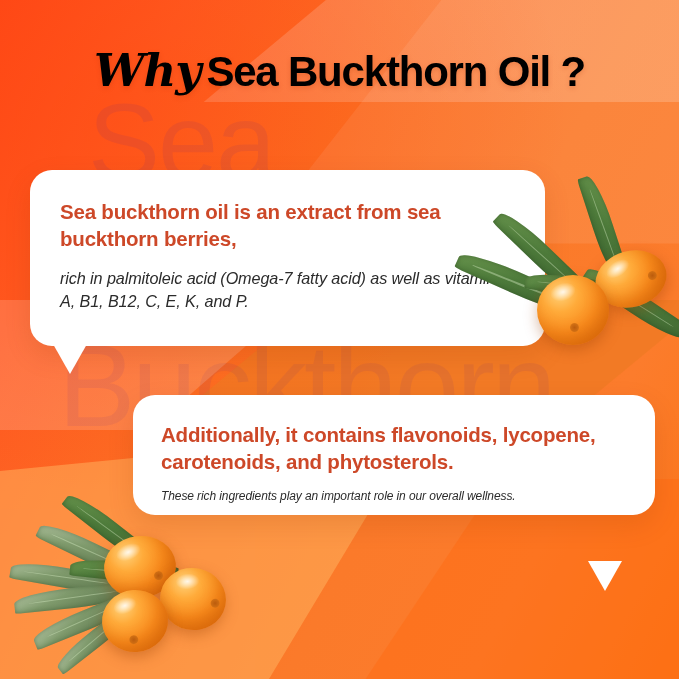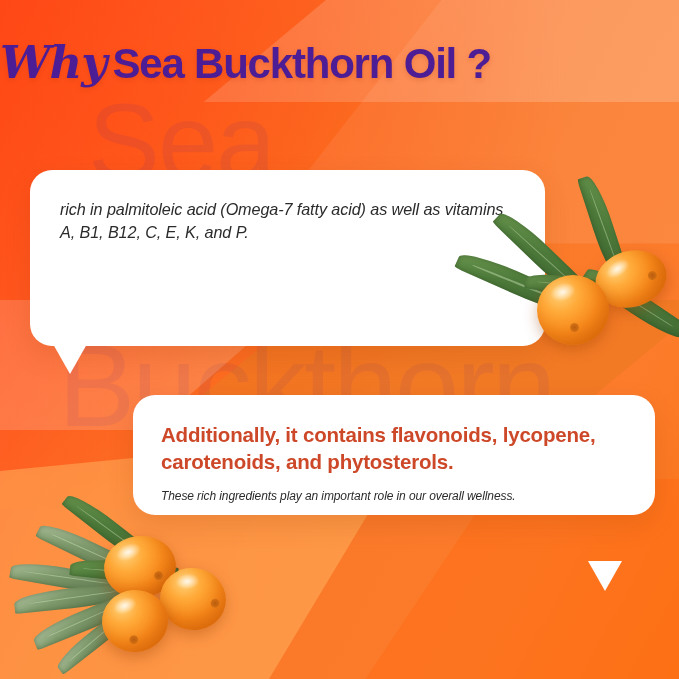--- a/index.html
+++ b/index.html
@@ -70,22 +70,22 @@
     font-weight:400;letter-spacing:-2px;
     white-space:nowrap;pointer-events:none;
     line-height:1;
   }
   .wm-sea{left:88px;top:88px;font-size:108px;}
   .wm-buck{left:58px;top:328px;font-size:116px;letter-spacing:-3px;opacity:.075;}
   .wm-oil{left:404px;top:568px;font-size:112px;opacity:.07;}
 
   
   .title{
-    position:absolute;left:0;right:0;top:40px;
-    text-align:left;color:#4c1d95;
+    position:absolute;left:0;right:0;top:48px;
+    text-align:center;color:#000000;
     text-shadow:0 2px 5px rgba(170,45,0,.22);
     line-height:1;
   }
   .title-script{
     font-family:"DejaVu Serif", serif;
     font-style:italic;font-weight:700;
     font-size:45px;letter-spacing:-1px;
     margin-right:6px;
   }
   .title-bold{
@@ -171,20 +171,21 @@
 
   <div class="wm wm-sea">Sea</div>
   <div class="wm wm-buck">Buckthorn</div>
 
   <div class="title">
     <span class="title-script">Why</span><span class="title-bold">Sea Buckthorn Oil ?</span>
   </div>
 
   <div class="bubble b1">
     <div class="bubble-inner">
+      <p class="head">Sea buckthorn oil is an extract from sea buckthorn berries,</p>
       <p class="sub">rich in palmitoleic acid (Omega-7 fatty acid) as well as vitamins A, B1, B12, C, E, K, and P.</p>
     </div>
   </div>
   <div class="tail b1-tail"></div>
 
   <div class="berry-group" style="left:455px;top:215px;width:224px;height:175px;">
     <div class="leaf" style="left:-2px;top:58px;width:132px;height:22px;transform:rotate(24deg);"></div>
     <div class="leaf" style="left:28px;top:30px;width:118px;height:21px;transform:rotate(44deg);"></div>
     <div class="leaf" style="left:95px;top:2px;width:106px;height:20px;transform:rotate(72deg);"></div>
     <div class="leaf" style="left:122px;top:78px;width:118px;height:21px;transform:rotate(34deg);"></div>

